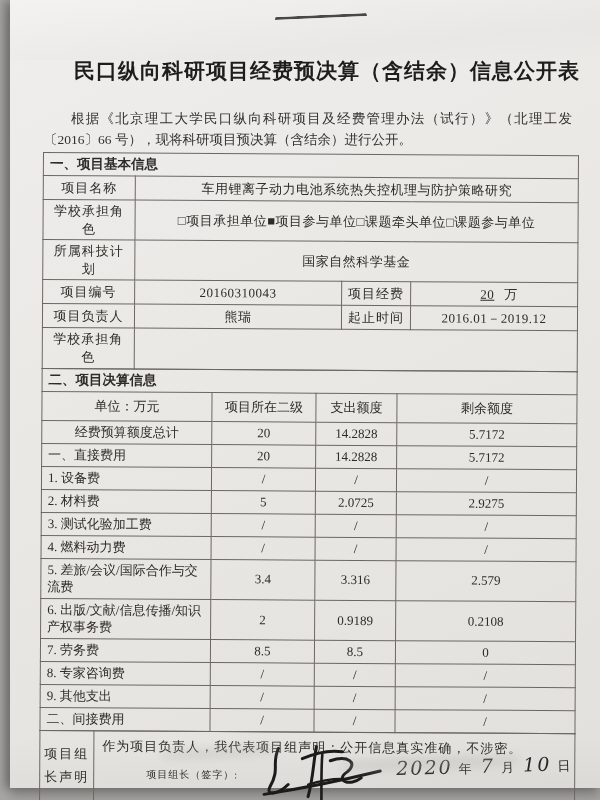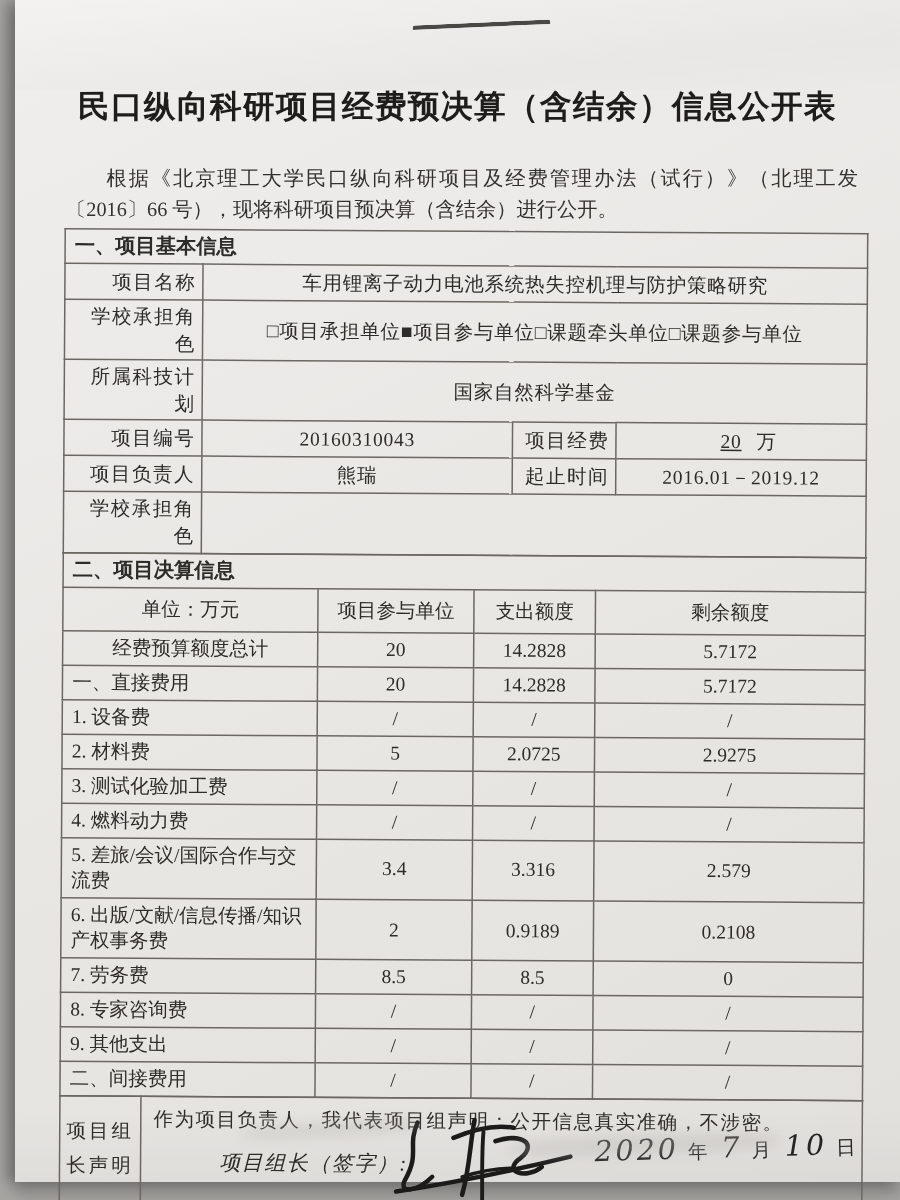--- a/index.html
+++ b/index.html
@@ -20,50 +20,50 @@
   }
   .crease1 { left:0; top:0; width:100%; height:60px;
     background:linear-gradient(175deg, rgba(255,255,255,.5), rgba(0,0,0,.03) 70%, transparent); }
   .crease2 { left:0; bottom:0; width:100%; height:50px;
     background:linear-gradient(0deg, rgba(0,0,0,.06), transparent); }
   .staple {
     position:absolute; left:265px; top:15px; width:92px; height:5px;
     border-top:3px solid #4a4845; transform:rotate(-2.5deg); border-radius:2px;
   }
   .title {
-    margin:57px 20px 0 20px; text-align:center;
+    margin:57px 20px 0 20px; text-align:right;
     font-size:21px; font-weight:bold; letter-spacing:1px; color:#1f1d1b;
   }
   .intro {
     margin:24px 28px 0 34px; font-size:13.5px; line-height:1.55;
     text-indent:2em; text-align:justify; color:#33312e;
   }
   .tables {
     position:absolute; left:33px; top:152px; width:535px;
     transform:rotate(.35deg); transform-origin:top left;
   }
   table { border-collapse:collapse; width:535px; table-layout:fixed; }
   table + table { margin-top:-1px; }
   td {
     border:1px solid #6b6archive863; border:1px solid #6b6863;
     font-size:13px; padding:2px 4px; text-align:center;
     color:#2e2c29; line-height:1.35; overflow:visible;
   }
   td.sec { text-align:left; font-weight:bold; padding-left:6px; height:21px; font-size:13.5px; }
-  td.lbl { height:24px; letter-spacing:1px;text-align:right; }
+  td.lbl { height:24px; letter-spacing:1px; }
   td.val { letter-spacing:.5px; }
   td.left { text-align:left; padding-left:6px; }
   .bt td { height:23px; }
   .hdr td { height:29px; }
   .two-line td { height:36px; }
   .underlined { text-decoration:underline; padding:0 10px; }
   .decl-left { letter-spacing:2px; line-height:1.75; font-size:13px; }
   .decl-cell { position:relative; height:71px; text-align:left; vertical-align:top; padding:6px 8px; }
   .decl-statement { font-size:13px; letter-spacing:1px; }
-  .sign-label { position:absolute; left:52px; top:36px; font-size:14px; letter-spacing:1px;font-style:italic; }
+  .sign-label { position:absolute; left:52px; top:36px; font-size:10px; letter-spacing:1px; }
   .signature-svg { position:absolute; left:168px; top:2px; z-index:5; }
   .hand-date {
     position:absolute; right:4px; top:20px; font-size:13px; color:#262523;
     transform:rotate(-2deg); white-space:nowrap;
   }
   .hand-date .num {
     font-size:19px; font-style:italic; font-family:"DejaVu Serif",serif;
     margin:0 6px; letter-spacing:2px;
   }
   .hand-date .unit { font-size:13px; }
@@ -134,21 +134,21 @@
           <col style="width:104px">
           <col style="width:81px">
           <col style="width:180px">
         </colgroup>
       <tbody>
           <tr>
             <td class="sec" colspan="4">二、项目决算信息</td>
           </tr>
       <tr class="hdr">
         <td>单位：万元</td>
-        <td>项目参与单位</td>
+        <td>项目所在二级</td>
         <td>支出额度</td>
         <td>剩余额度</td>
       </tr>
       <tr class="bt">
         <td>经费预算额度总计</td>
         <td>20</td>
         <td>14.2828</td>
         <td>5.7172</td>
       </tr>
       <tr class="bt">

